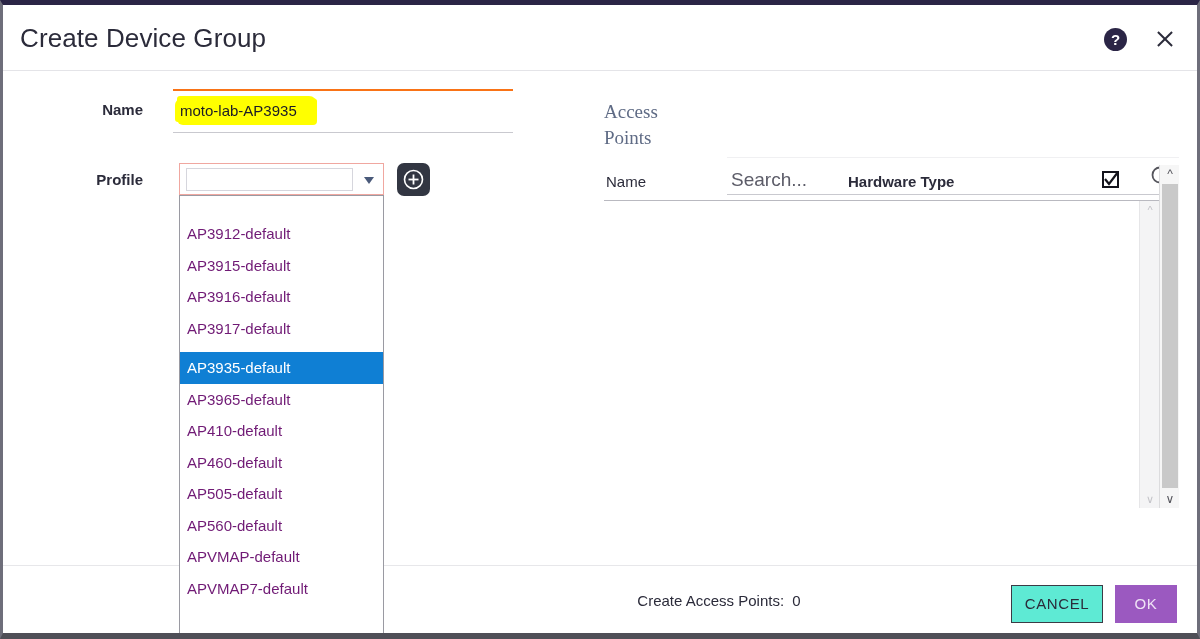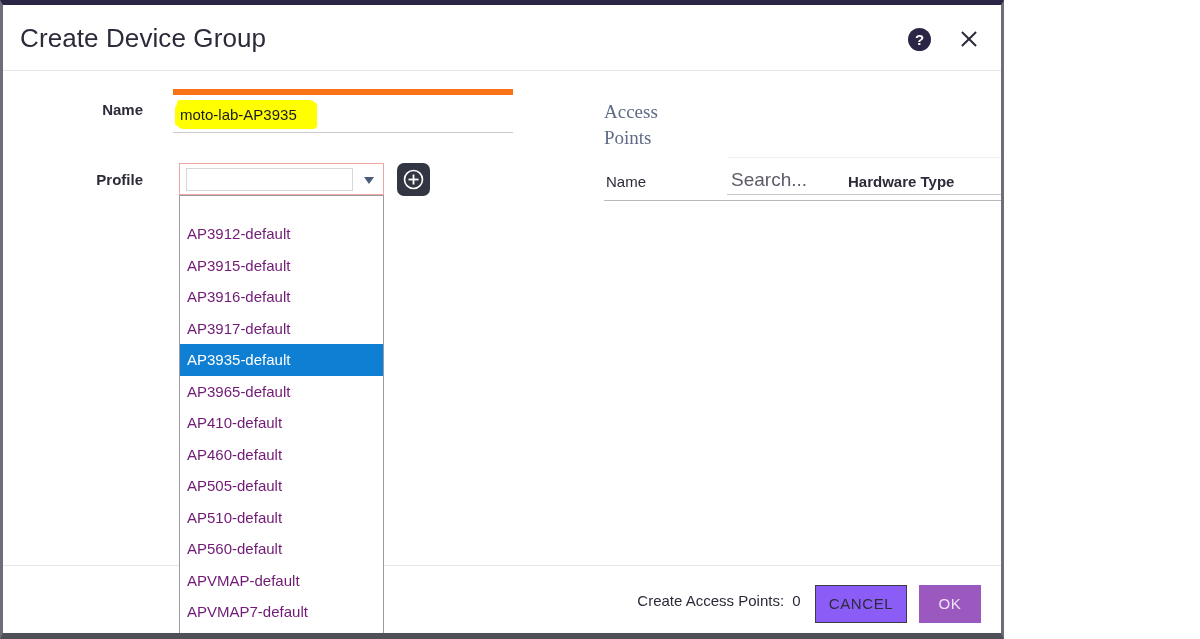--- a/index.html
+++ b/index.html
@@ -11,21 +11,21 @@
     width: 1200px;
     height: 639px;
     overflow: hidden;
     font-family: "Liberation Sans", sans-serif;
     color: #2b2b3a;
   }
 
   .dialog {
     position: absolute;
     left: 0; top: 0;
-    width: 1004px;
+    width: 1200px;
     height: 639px;
     background: #ffffff;
     box-sizing: border-box;
     border-top: 5px solid #2b2546;
     border-left: 3px solid #6e6e7a;
     border-right: 3px solid #6e6e7a;
     border-bottom: 6px solid #4f4f57;
     overflow: hidden;
   }
 
@@ -97,21 +97,21 @@
     text-align: right;
     width: 110px;
   }
   #name-label   { left: 30px; top: 30px; }
   #profile-label{ left: 30px; top: 100px; }
 
   .name-field-wrap {
     position: absolute;
     left: 170px; top: 18px;
     width: 340px; height: 44px;
-    border-top: 6px solid #f97316;
+    border-top: 2px solid #f97316;
     border-bottom: 1px solid #c9c9cf;
     box-sizing: border-box;
   }
   .name-highlight {
     position: absolute;
     left: 4px; top: 5px;
     width: 140px; height: 29px;
     background: #ffff00;
     border-radius: 3px 8px 4px 6px;
   }
@@ -187,20 +187,21 @@
     padding-left: 7px;
     font-size: 15px;
     color: #701a75;
     cursor: pointer;
     white-space: nowrap;
     box-sizing: border-box;
   }
   .dd-item.selected {
     background: #0f7fd4;
     color: #ffffff;
+    margin-top: 8px;
   }
 
   
   .ap-section-label {
     position: absolute;
     left: 601px; top: 28px;
     width: 100px;
     font-size: 19px;
     color: #5f6b85;
     line-height: 26px;
@@ -346,21 +347,21 @@
     font-family: "Liberation Sans", sans-serif;
     font-size: 15px;
     letter-spacing: .6px;
     cursor: pointer;
     box-sizing: border-box;
     text-align: center;
   }
   .btn-cancel {
     width: 92px; height: 38px;
     line-height: 36px;
-    background: #8b5cf6;
+    background: #5eead4;
     border: 1px solid #3b3b45;
     color: #2b2b3a;
   }
   .btn-ok {
     width: 62px; height: 38px;
     line-height: 38px;
     background: #9b59c0;
     border: none;
     color: #efe3f5;
   }
@@ -406,21 +407,20 @@
       <div class="dd-spacer"></div>
       <div class="dd-item">AP3912-default</div>
       <div class="dd-item">AP3915-default</div>
       <div class="dd-item">AP3916-default</div>
       <div class="dd-item">AP3917-default</div>
       <div class="dd-item selected">AP3935-default</div>
       <div class="dd-item">AP3965-default</div>
       <div class="dd-item">AP410-default</div>
       <div class="dd-item">AP460-default</div>
       <div class="dd-item">AP505-default</div>
-      <div class="dd-item">AP510-default</div>
       <div class="dd-item">AP560-default</div>
       <div class="dd-item">APVMAP-default</div>
       <div class="dd-item">APVMAP7-default</div>
     </div>
 
     <div class="ap-section-label">Access Points</div>
 
     <div class="search-wrap">
       <div class="search-placeholder">Search...</div>
       <svg class="search-icon" viewBox="0 0 26 26">

